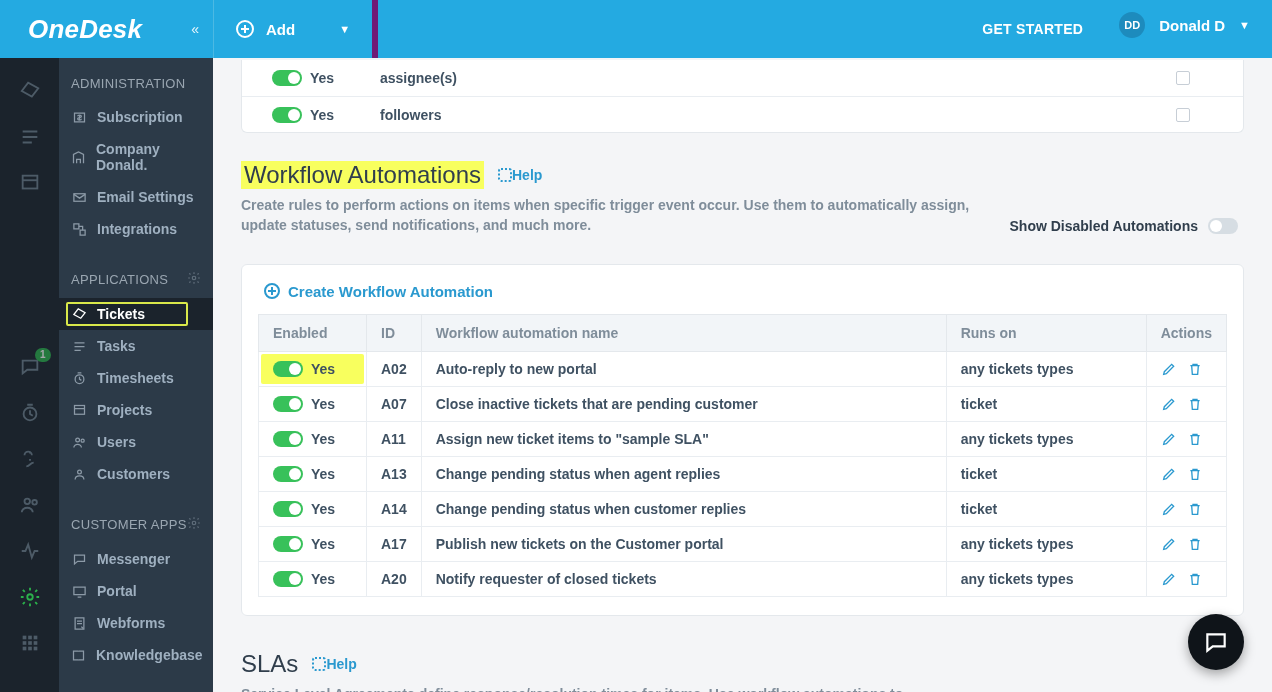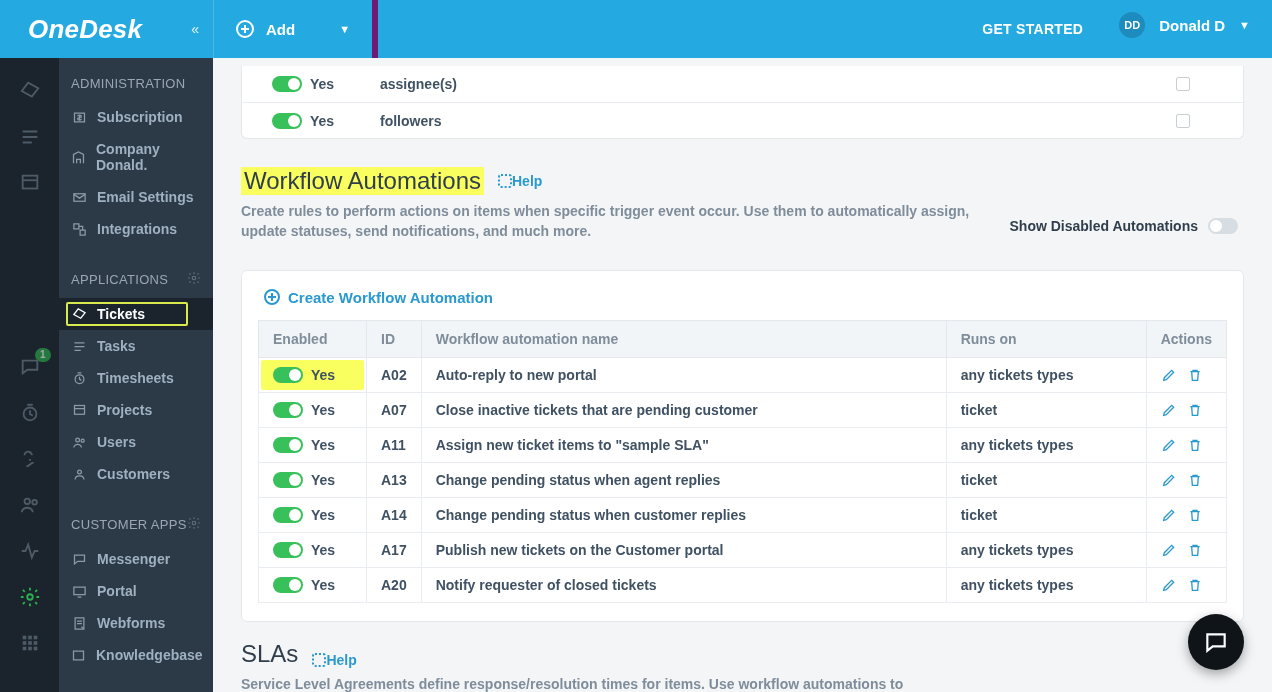--- a/index.html
+++ b/index.html
@@ -25,21 +25,21 @@
 .rail-badge{position:absolute;top:-8px;right:-10px;background:#2bb24c;color:#fff;font-size:10px;font-weight:700;border-radius:8px;padding:0 5px;line-height:14px}
 .side-panel{position:absolute;left:59px;top:58px;width:154px;height:634px;background:#2c3a48;color:#9aa6b1;font-size:14px;overflow:hidden}
 .sp-sec{padding:0 0 8px}
 .sp-head{display:flex;align-items:center;justify-content:space-between;padding:18px 12px 10px;font-size:13px;font-weight:400;letter-spacing:.3px;color:#9aa6b1}
 .sp-gear{opacity:.55}
 .sp-item{display:flex;align-items:center;gap:10px;padding:8px 12px;cursor:pointer;font-weight:600;color:#9fb0c0}
 .sp-item.active{background:#1b232c;color:#fff;position:relative}
 .sp-item.hl::after{content:"";position:absolute;left:7px;right:25px;top:4px;bottom:4px;border:2px solid #d9e84a;border-radius:2px;pointer-events:none}
 .sp-item .ic{width:16px;display:flex;justify-content:center}
 .main{position:absolute;left:213px;top:58px;right:0;bottom:0;overflow:auto;padding:0 0 40px}
-.panel-card{background:#fff;border:1px solid #e4e8ec;border-radius:6px;margin:8px 28px}
+.panel-card{background:#fff;border:1px solid #e4e8ec;border-radius:6px;margin:2px 28px}
 .prev-card{border-top:none;border-radius:0 0 6px 6px}
 .prev-row{display:flex;align-items:center;border-top:1px solid #e9edf1;height:36px;font-size:14px;font-weight:600;color:#3f5162}
 .prev-row:first-child{border-top:none}
 .tog-cell{width:130px;display:flex;align-items:center;gap:8px;padding-left:30px}
 .toggle{width:30px;height:16px;border-radius:9px;background:#38c15a;position:relative}
 .toggle::after{content:"";position:absolute;width:12px;height:12px;border-radius:50%;background:#fff;top:2px;right:2px}
 .yesno{font-size:14px;font-weight:600;color:#3f5162}
 .prev-label{flex:1;padding-left:8px}
 .chk-cell{width:120px;display:flex;justify-content:center}
 .chk{width:14px;height:14px;border:1px solid #c7ced6;border-radius:2px;background:#fff}
@@ -64,21 +64,21 @@
 .wa .col-en{width:108px}
 .wa .col-id{width:54px}
 .wa .col-run{width:200px}
 .wa .col-act{width:68px;text-align:left}
 .en-cell{display:flex;align-items:center;gap:8px;position:relative}
 .row-hl td:first-child{position:relative}
 .row-hl td:first-child::before{content:"";position:absolute;left:2px;right:2px;top:2px;bottom:2px;background:#f8ff5e;z-index:0;border-radius:2px}
 .row-hl td:first-child .en-cell{position:relative;z-index:1}
 .act-icons{display:flex;gap:10px;color:#2a99cf}
 .pencil,.trash{width:16px;height:16px}
-.slas-title-row{margin:18px 28px 2px;display:flex;align-items:flex-end;gap:14px}
+.slas-title-row{margin:34px 28px 2px;display:flex;align-items:center;gap:14px}
 .chat-fab{position:fixed;right:28px;bottom:22px;width:56px;height:56px;border-radius:50%;background:#0f1419;display:flex;align-items:center;justify-content:center;box-shadow:0 4px 12px rgba(0,0,0,.35)}
 </style>
 </head>
 <body>
 
 <div class="topbar">
   <div class="logo-wrap">
     <span class="logo">OneDesk</span>
     <span class="collapse-caret">«</span>
   </div>

